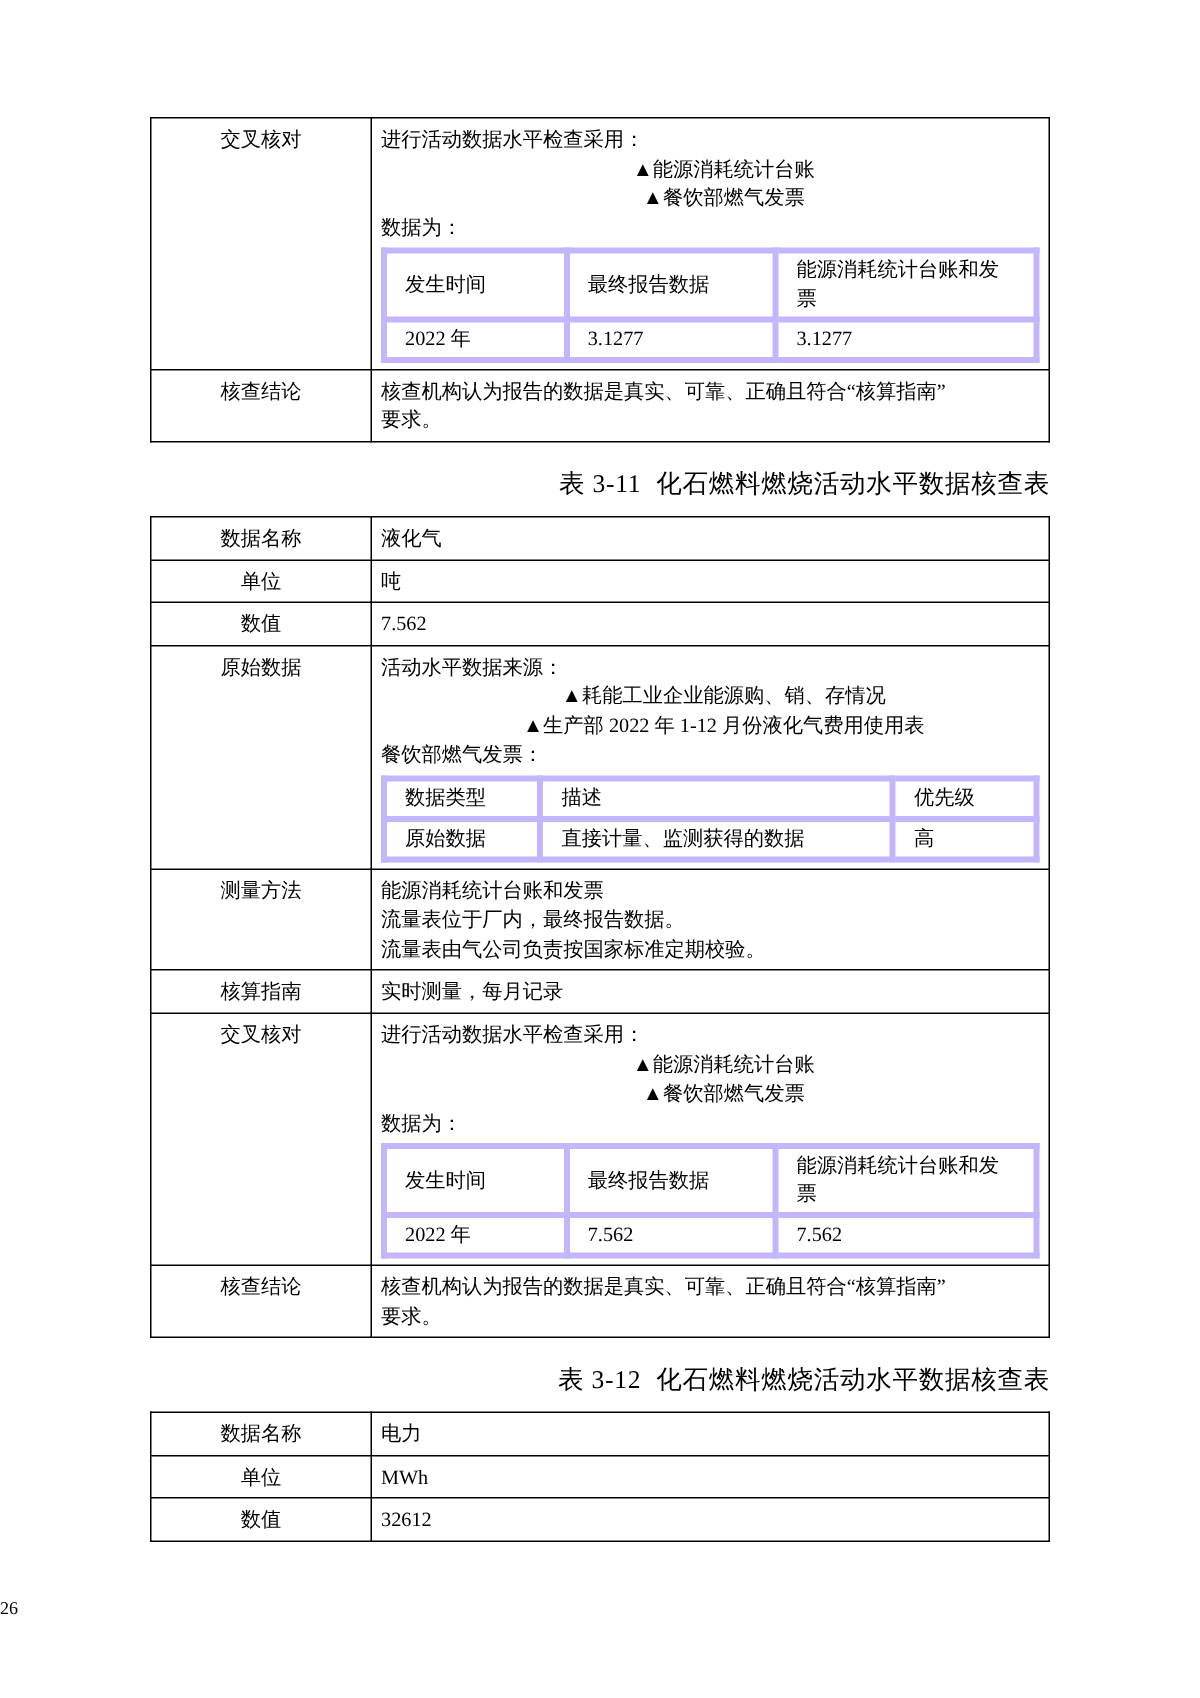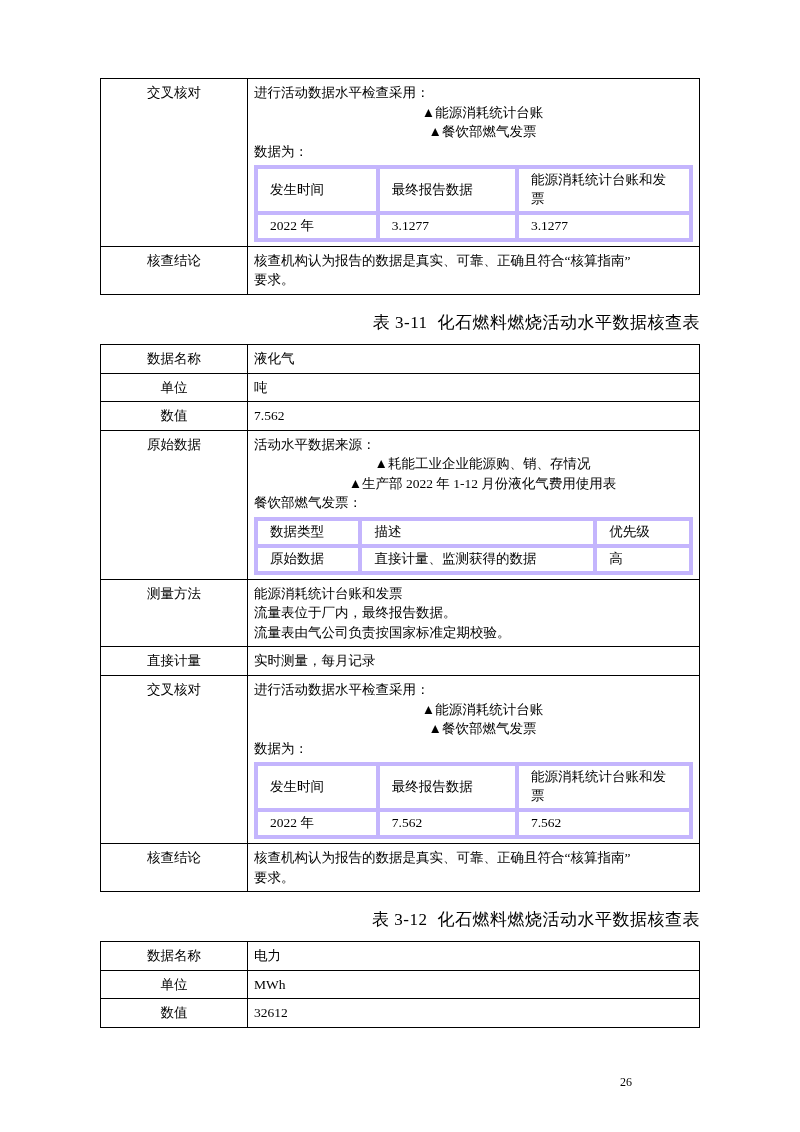--- a/index.html
+++ b/index.html
@@ -68,24 +68,24 @@
     text-align: right;
     font-size: 17px;
     margin: 16px 0 10px 0;
     letter-spacing: 0.5px;
   }
   .caption .cap-num {
     margin-right: 10px;
   }
   .page-number {
     position: absolute;
-    bottom: 42px;
+    bottom: 52px;
     left: 0;
     width: 632px;
-    text-align: right;
+    text-align: left;
     font-size: 12px;
   }
   .value-num { font-family: "Liberation Serif", serif; }
 </style>
 </head>
 <body>
 
 <div class="page">
 
   <table class="doc-table">
@@ -176,21 +176,21 @@
       </tr>
       <tr>
         <td class="label-cell">测量方法</td>
         <td class="value-cell">
           <span class="line">能源消耗统计台账和发票</span>
           <span class="line">流量表位于厂内，最终报告数据。</span>
           <span class="line">流量表由气公司负责按国家标准定期校验。</span>
         </td>
       </tr>
       <tr>
-        <td class="label-cell">直接计量</td>
+        <td class="label-cell">核算指南</td>
         <td class="value-cell">实时测量，每月记录</td>
       </tr>
       <tr>
         <td class="label-cell">交叉核对</td>
         <td class="value-cell">
           <span class="line">进行活动数据水平检查采用：</span>
           <span class="indent1">▲能源消耗统计台账</span>
           <span class="indent1">▲餐饮部燃气发票</span>
           <span class="line">数据为：</span>
           <table class="inner-table">

